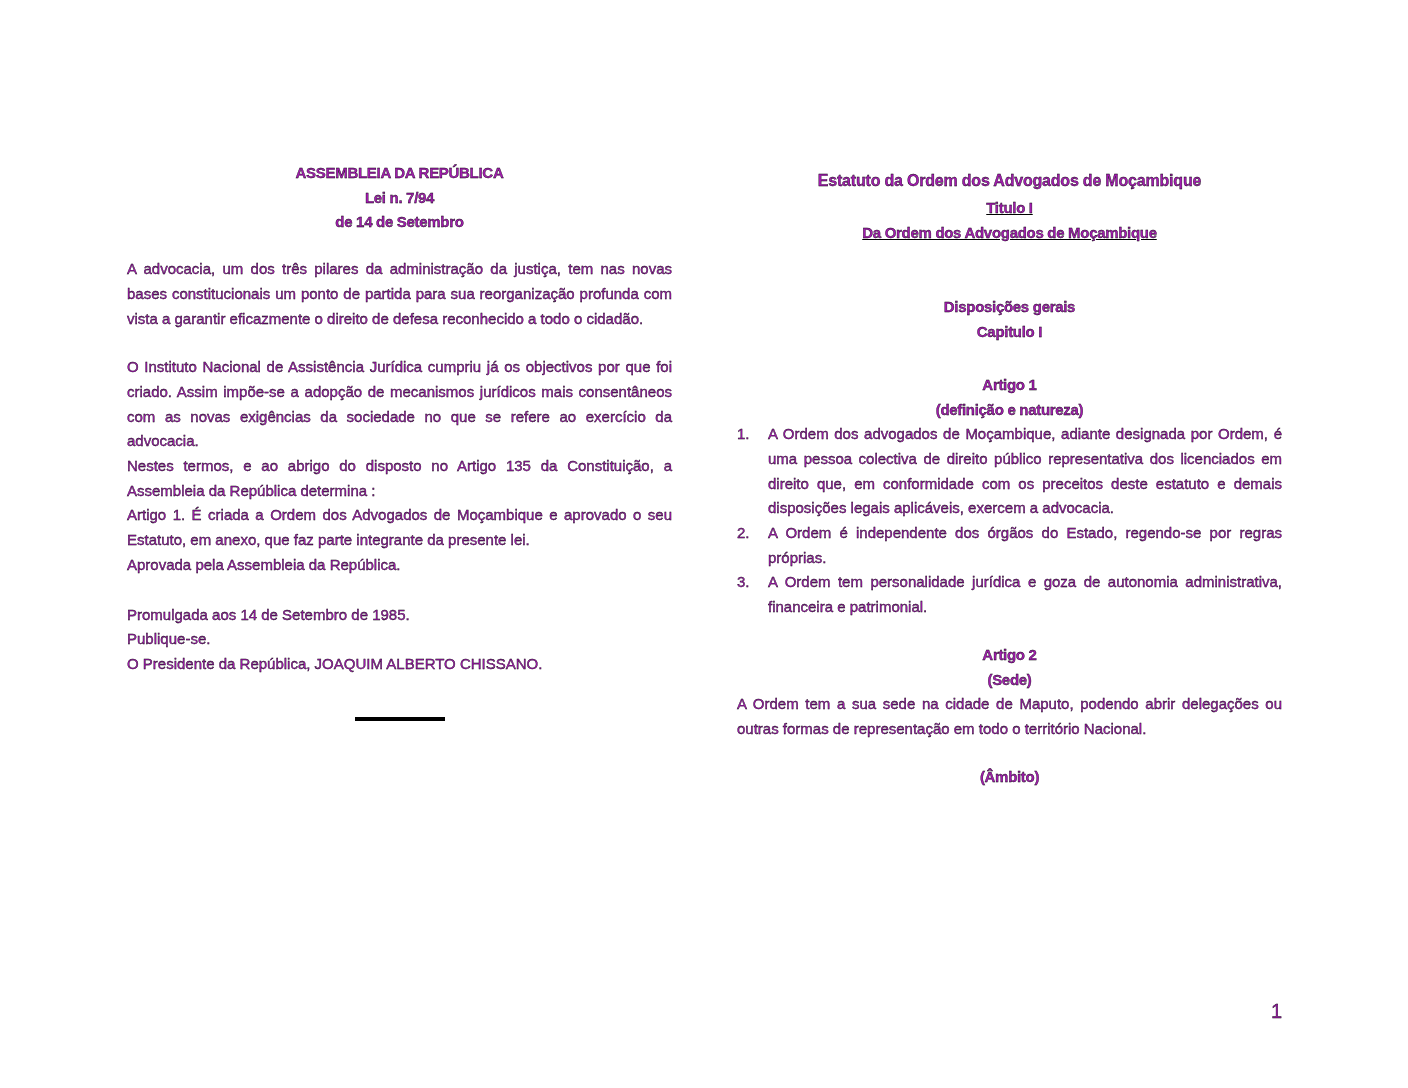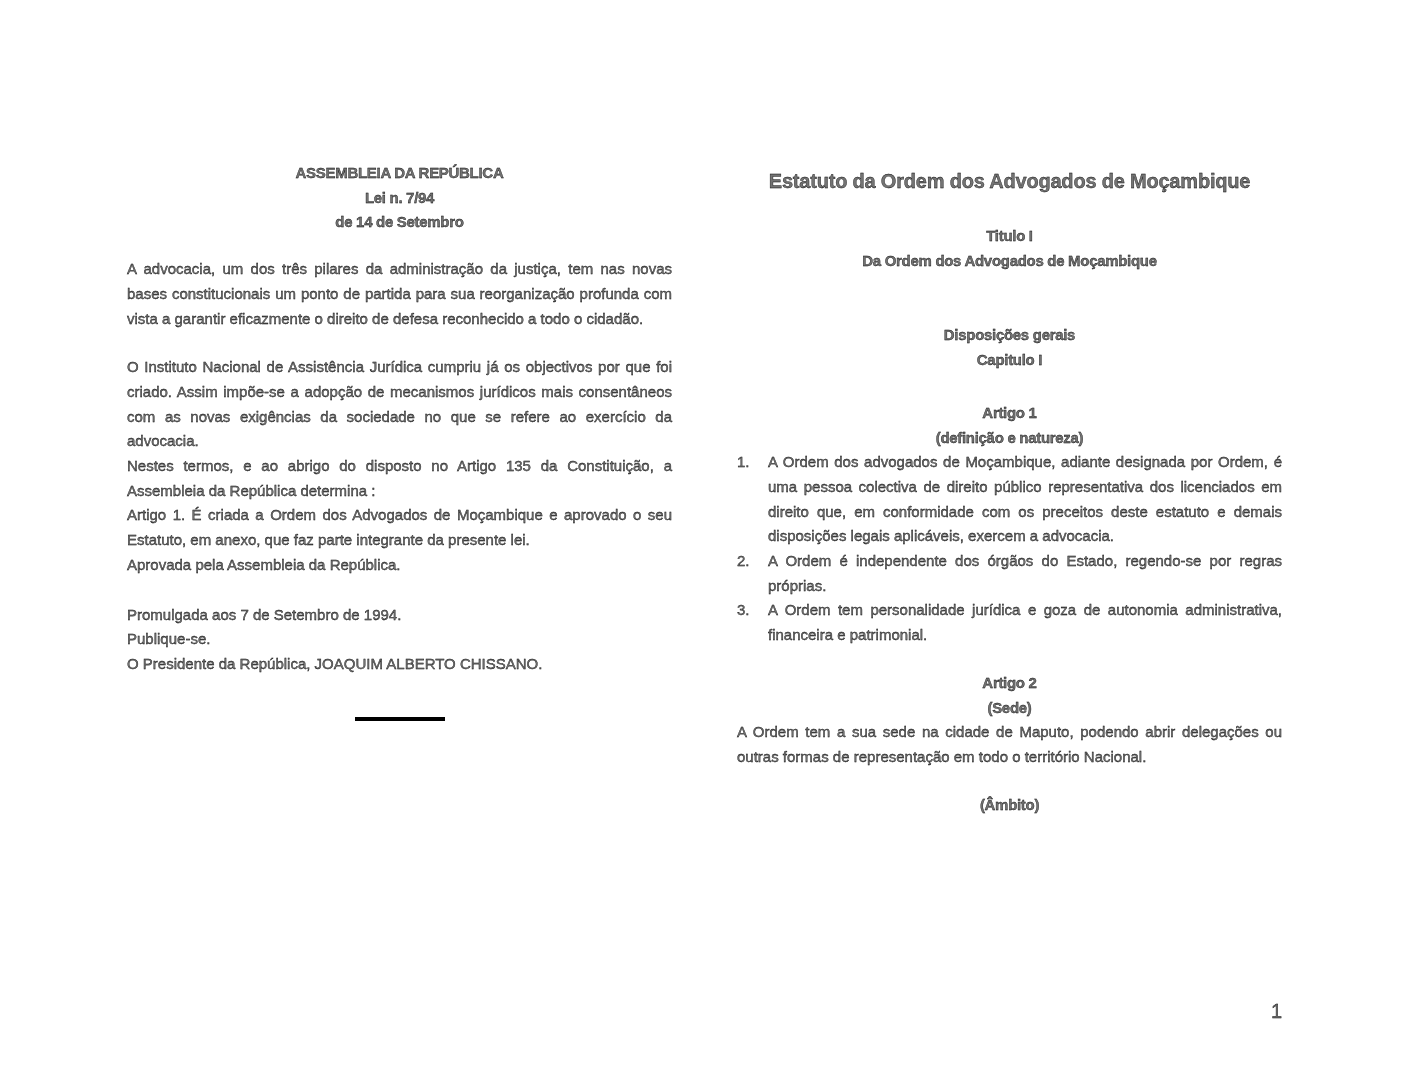--- a/index.html
+++ b/index.html
@@ -5,21 +5,21 @@
   html, body {
     margin: 0;
     padding: 0;
     background: #ffffff;
   }
   .page {
     position: relative;
     width: 1408px;
     height: 1088px;
     background: #ffffff;
-    color: #737373;
+    color: #a21caf;
     font-family: "Liberation Sans", sans-serif;
     overflow: hidden;
   }
   .col {
     position: absolute;
     top: 0;
     font-size: 15px;
     line-height: 24.7px;
     -webkit-text-stroke: 0.35px #000;
   }
@@ -29,21 +29,21 @@
   p { margin: 0; text-align: justify; }
 
   .center-head {
     text-align: center;
     font-weight: bold;
     letter-spacing: -0.3px;
   }
   .center-head p { text-align: center; }
 
   .doc-title {
-    font-size: 20px;
+    font-size: 16px;
     line-height: 30px;
     text-align: center;
     font-weight: bold;
     letter-spacing: -0.2px;
     margin: 0;
   }
 
   
   .lc-intro        { margin-top: 22px; }
   .lc-block        { margin-top: 24px; }
@@ -52,21 +52,21 @@
   .lc-promulgada   { margin-top: 25px; }
   .divider {
     width: 90px;
     height: 4px;
     background: #000;
     border: none;
     margin: 40px auto 0 auto;
   }
 
   
-  .rc-titulo   { margin-top: 28px; }
+  .rc-titulo   { margin-top: 0; text-decoration: underline; }
   .rc-capitulo { margin-top: 50px; }
   .rc-art1head { margin-top: 28px; }
   .rc-art2head { margin-top: 23px; }
   .rc-art3head { margin-top: 23px; }
 
   .oli {
     position: relative;
     padding-left: 31px;
     text-align: justify;
   }
@@ -102,21 +102,21 @@
     <div class="lc-block">
       <p>O Instituto Nacional de Assistência Jurídica cumpriu já os objectivos por que foi criado. Assim impõe-se a adopção de mecanismos jurídicos mais consentâneos com as novas exigências da sociedade no que se refere ao exercício da advocacia.</p>
       <p>Nestes termos, e ao abrigo do disposto no Artigo 135 da Constituição, a Assembleia da República determina :</p>
       <p>Artigo 1. É criada a Ordem dos Advogados de Moçambique e aprovado o seu Estatuto, em anexo, que faz parte integrante da presente lei.</p>
     </div>
 
     <p class="lc-aprovada">Aprovada pela Assembleia da República.</p>
 
 
     <div class="lc-promulgada">
-      <p>Promulgada aos 7 de Setembro de 1994.</p>
+      <p>Promulgada aos 14 de Setembro de 1985.</p>
       <p>Publique-se.</p>
       <p>O Presidente da República,  JOAQUIM ALBERTO CHISSANO.</p>
     </div>
 
     <div class="divider"></div>
   </div>
 
   <div class="col col-right">
     <h1 class="doc-title">Estatuto da Ordem dos Advogados de Moçambique</h1>
 

